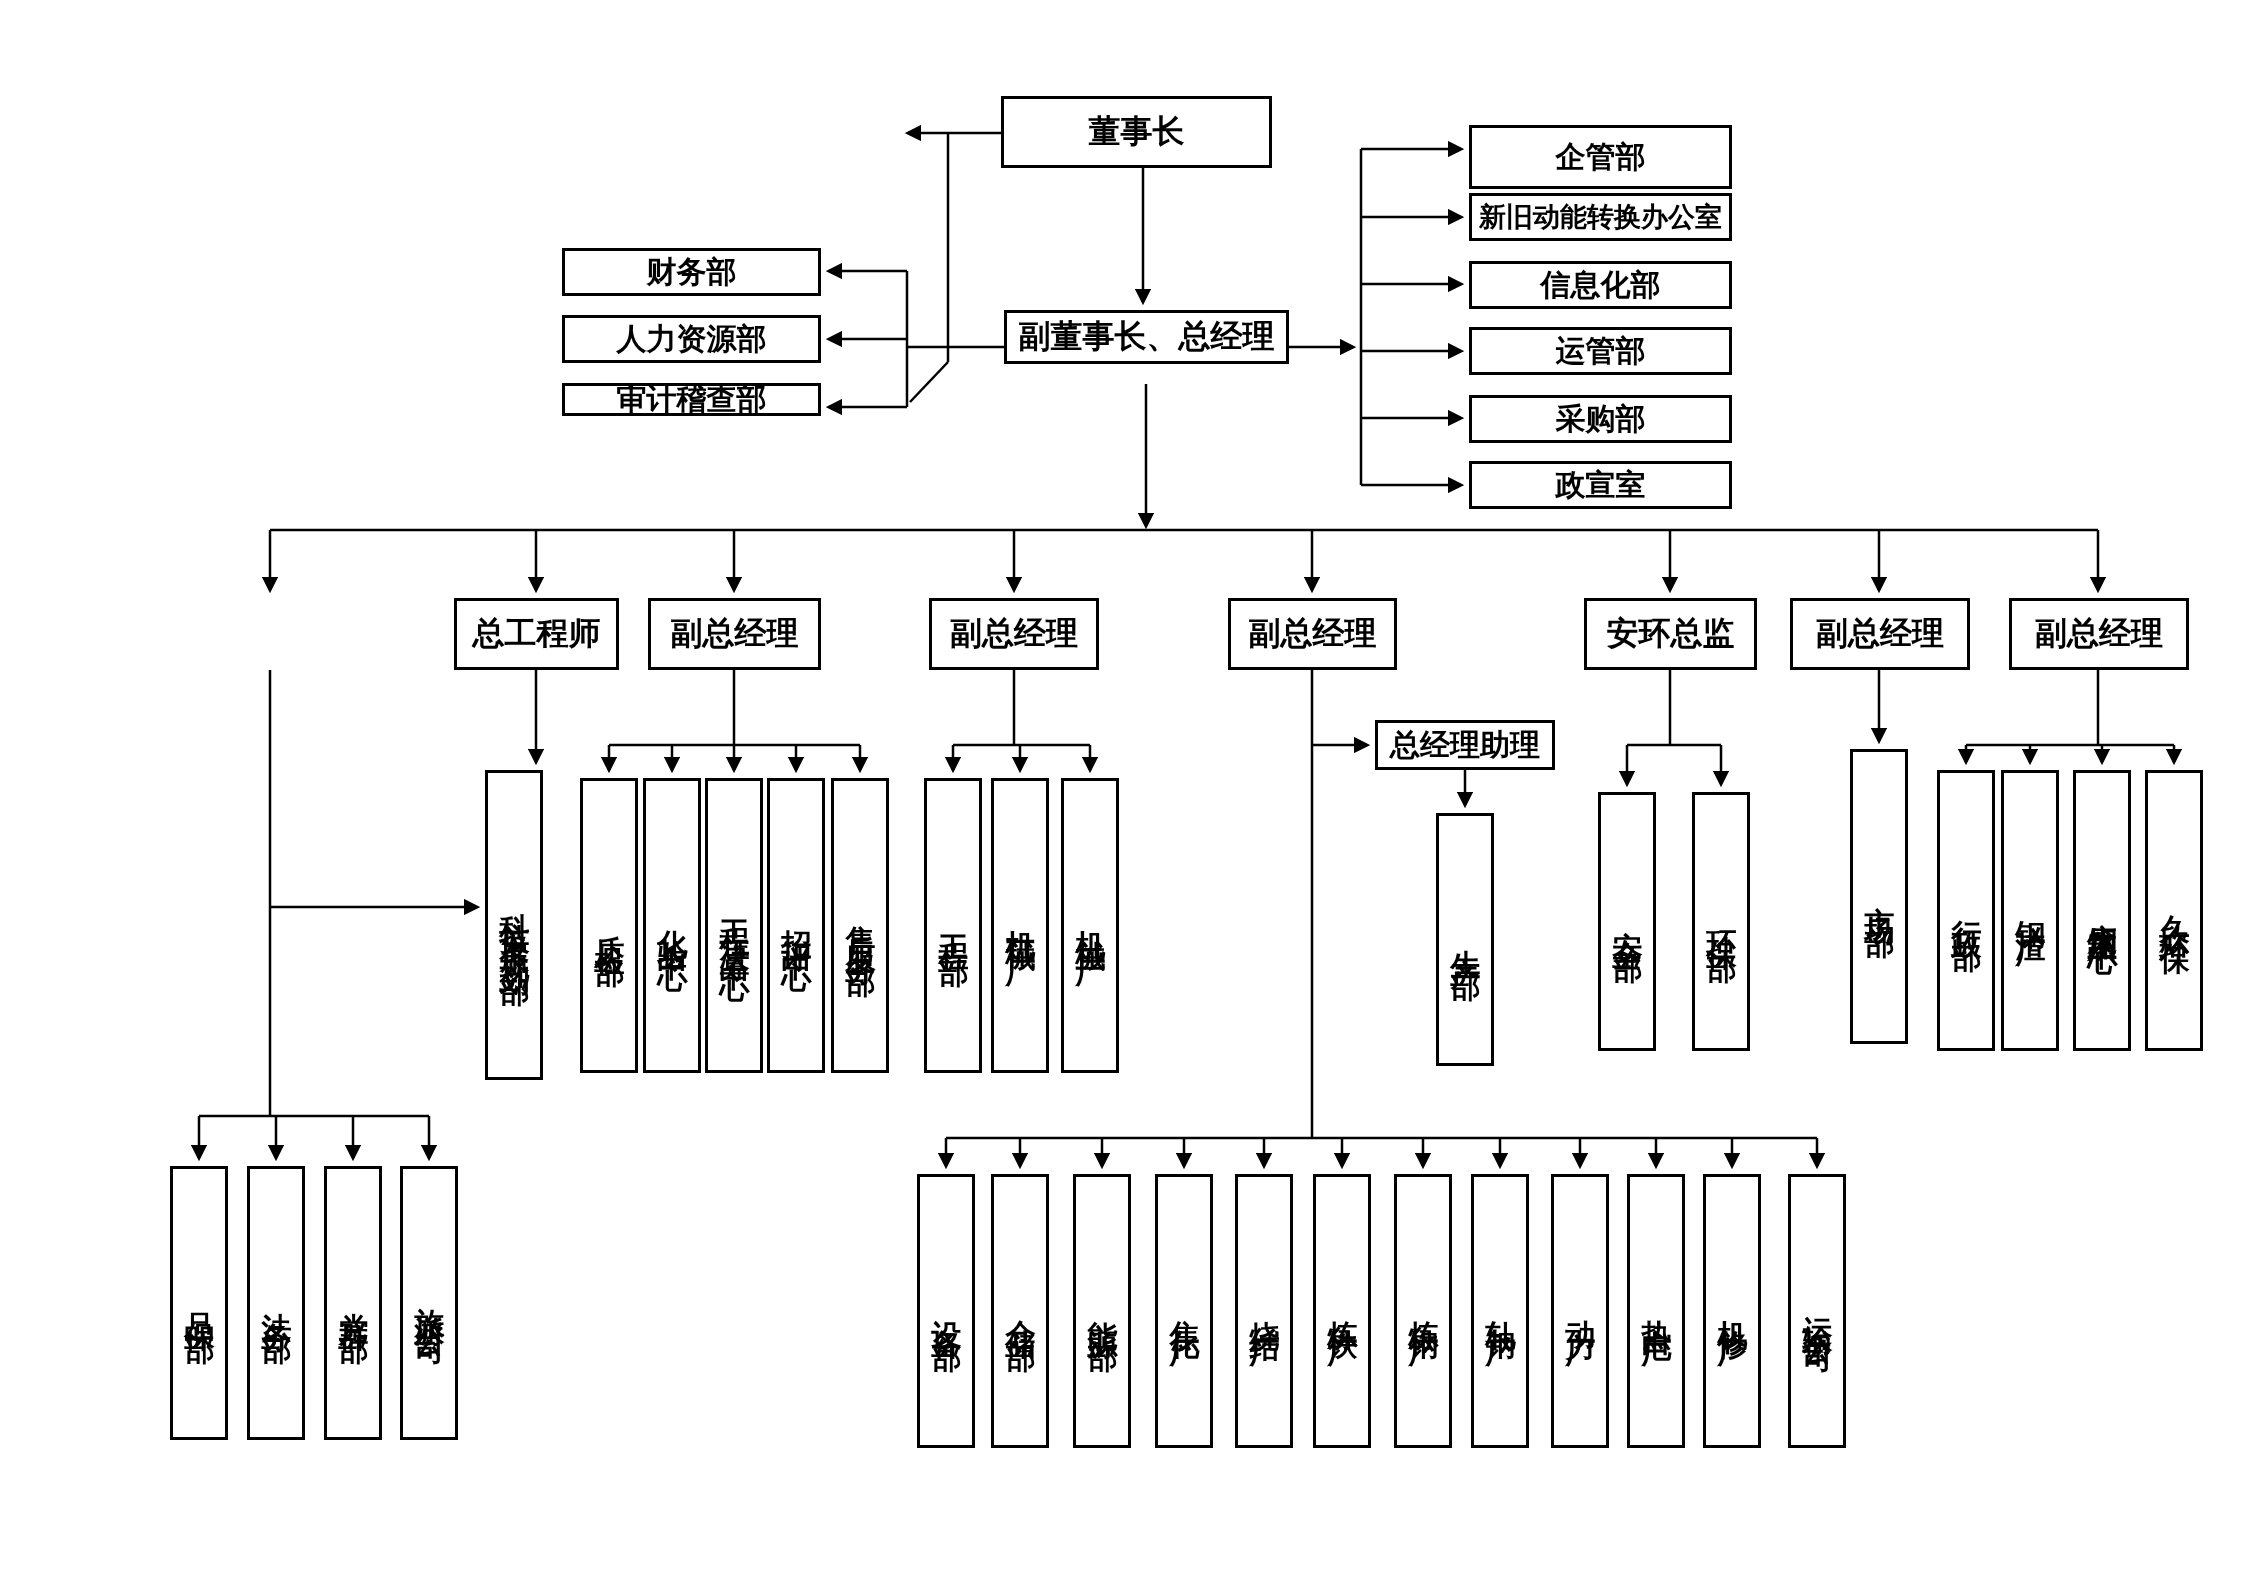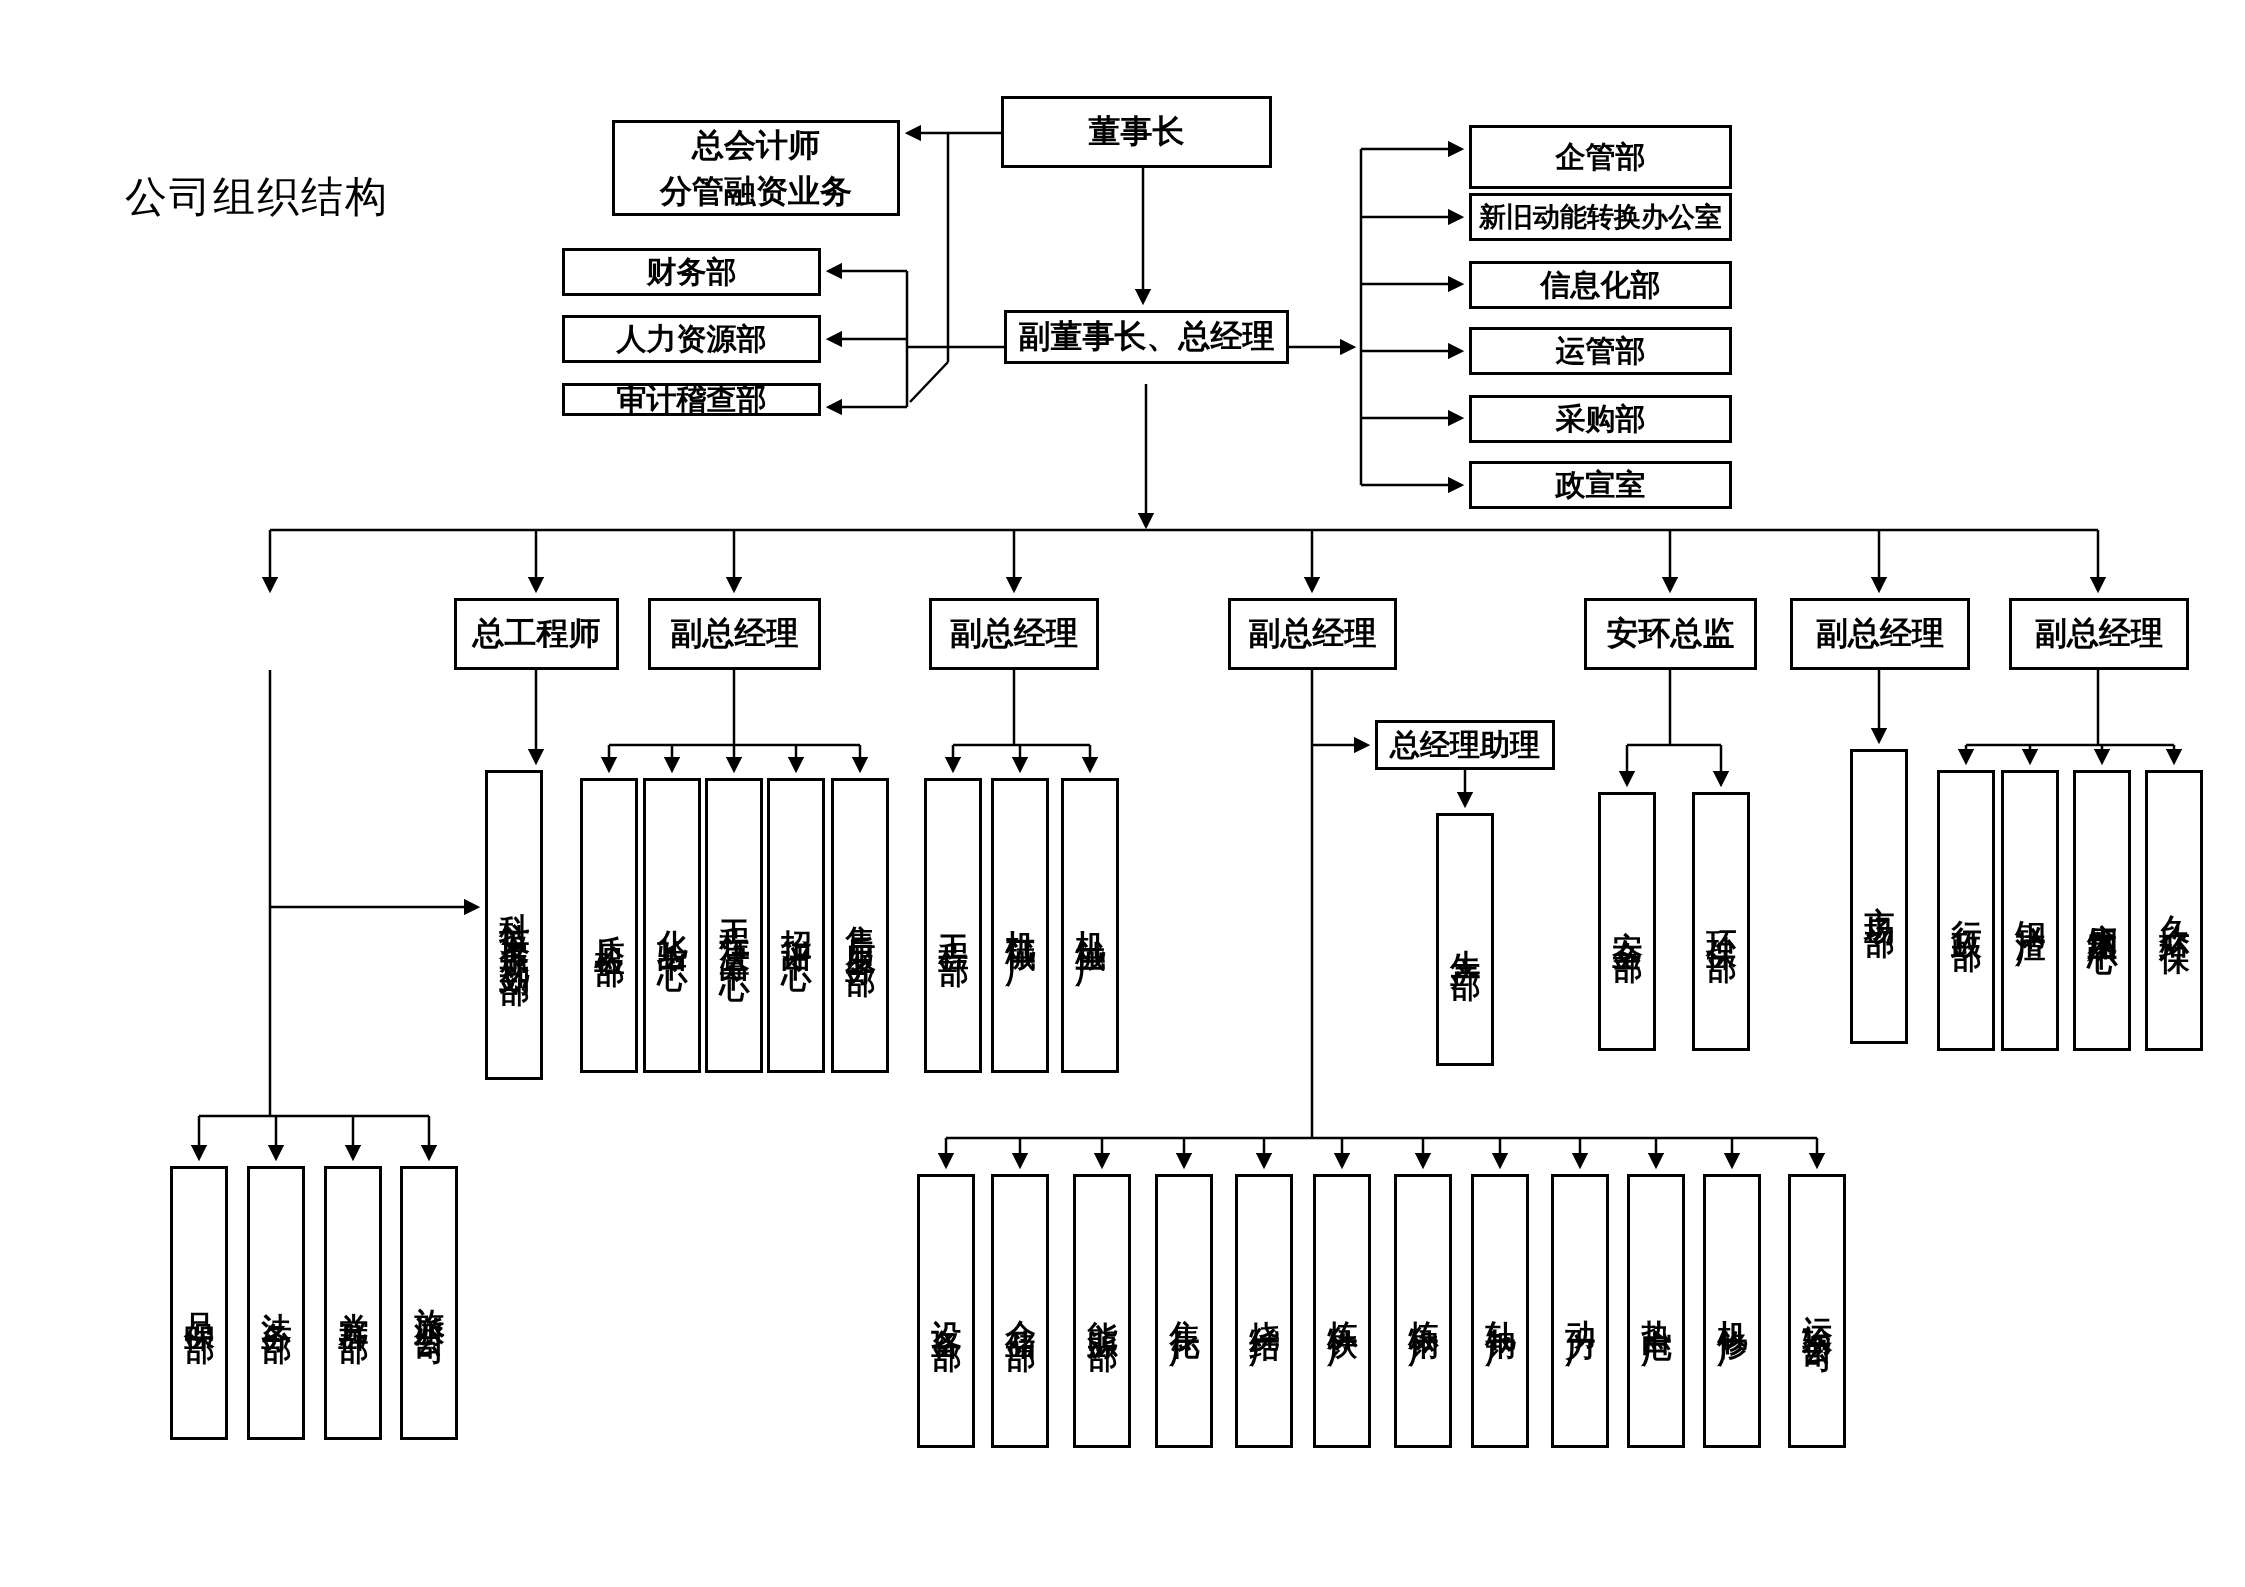--- a/index.html
+++ b/index.html
@@ -27,21 +27,20 @@
 
   svg.wires { position:absolute; left:0; top:0; pointer-events:none; }
   svg.wires line { stroke:#000; stroke-width:2.5; }
 </style>
 </head>
 <body>
 
 <div id="canvas">
 
   <div class="title">
-    <div>公司组织结构</div>
   </div>
 
   <svg class="wires" width="2245" height="1587" viewBox="0 0 2245 1587">
     <defs>
       <marker id="arr" viewBox="0 0 10 10" refX="8" refY="5" markerWidth="6.5" markerHeight="6.5" orient="auto-start-reverse">
         <path d="M 0 0 L 10 5 L 0 10 z" fill="#000"></path>
       </marker>
     </defs>
 
     <line x1="1001" y1="133" x2="908" y2="133" marker-end="url(#arr)"></line>
@@ -128,24 +127,20 @@
     <line x1="2098" y1="670" x2="2098" y2="745"></line>
     <line x1="1966" y1="745" x2="2174" y2="745"></line>
     <line x1="1966" y1="745" x2="1966" y2="762" marker-end="url(#arr)"></line>
     <line x1="2030" y1="745" x2="2030" y2="762" marker-end="url(#arr)"></line>
     <line x1="2102" y1="745" x2="2102" y2="762" marker-end="url(#arr)"></line>
     <line x1="2174" y1="745" x2="2174" y2="762" marker-end="url(#arr)"></line>
   </svg>
 
   <div class="hbox" style="left:1001px;top:96px;width:271px;height:72px">董事长</div>
 
-  <div class="hbox two-line" style="left:612px;top:120px;width:288px;height:96px">
-    <div>总会计师</div>
-    <div>分管融资业务</div>
-  </div>
 
   <div class="hbox fz30" style="left:562px;top:248px;width:259px;height:48px">财务部</div>
   <div class="hbox fz30" style="left:562px;top:315px;width:259px;height:48px">人力资源部</div>
   <div class="hbox fz30" style="left:562px;top:383px;width:259px;height:33px">审计稽查部</div>
 
   <div class="hbox" style="left:1004px;top:310px;width:285px;height:54px">副董事长、总经理</div>
 
   <div class="hbox fz30" style="left:1469px;top:125px;width:263px;height:64px">企管部</div>
   <div class="hbox fz27" style="left:1469px;top:193px;width:263px;height:48px">新旧动能转换办公室</div>
   <div class="hbox fz30" style="left:1469px;top:261px;width:263px;height:48px">信息化部</div>

